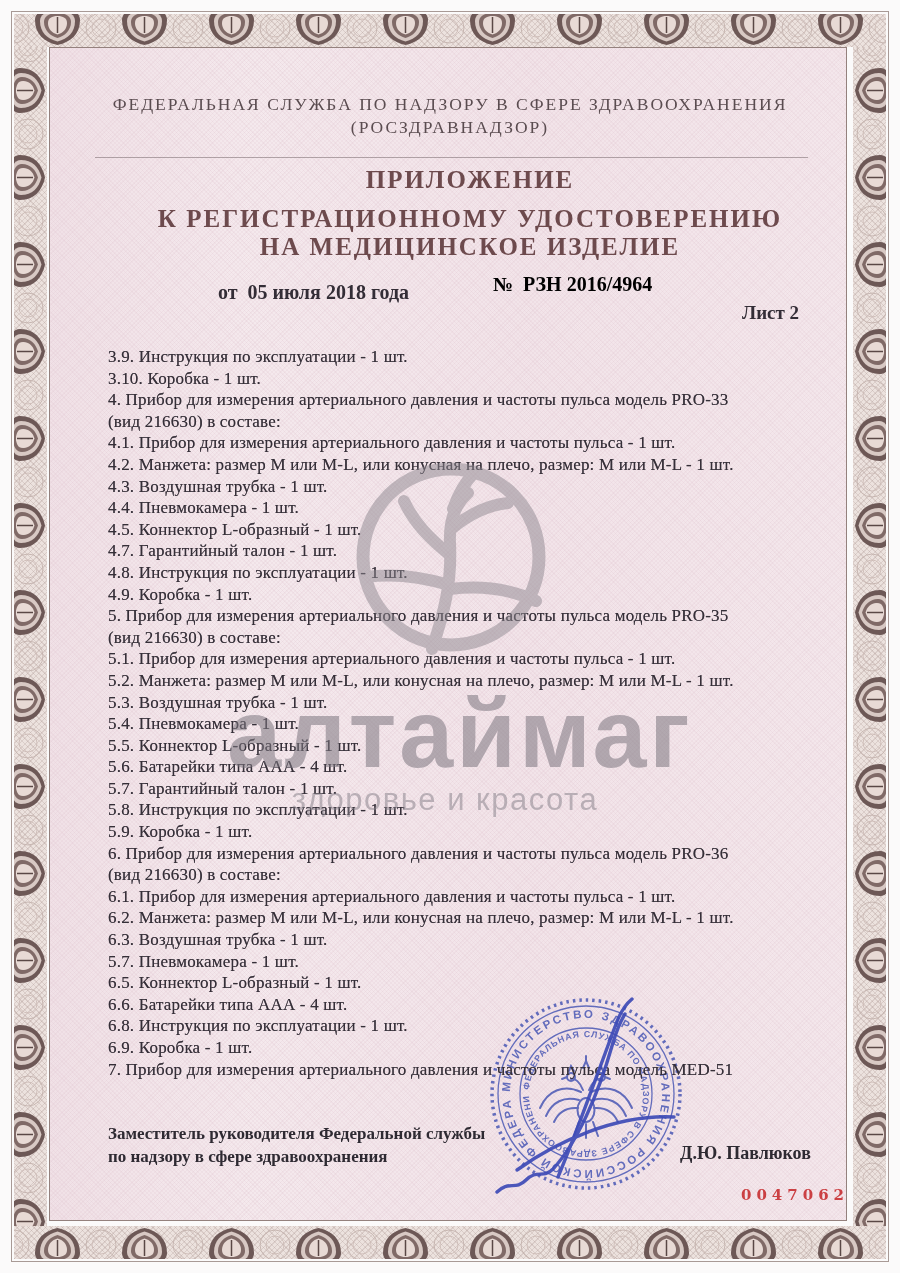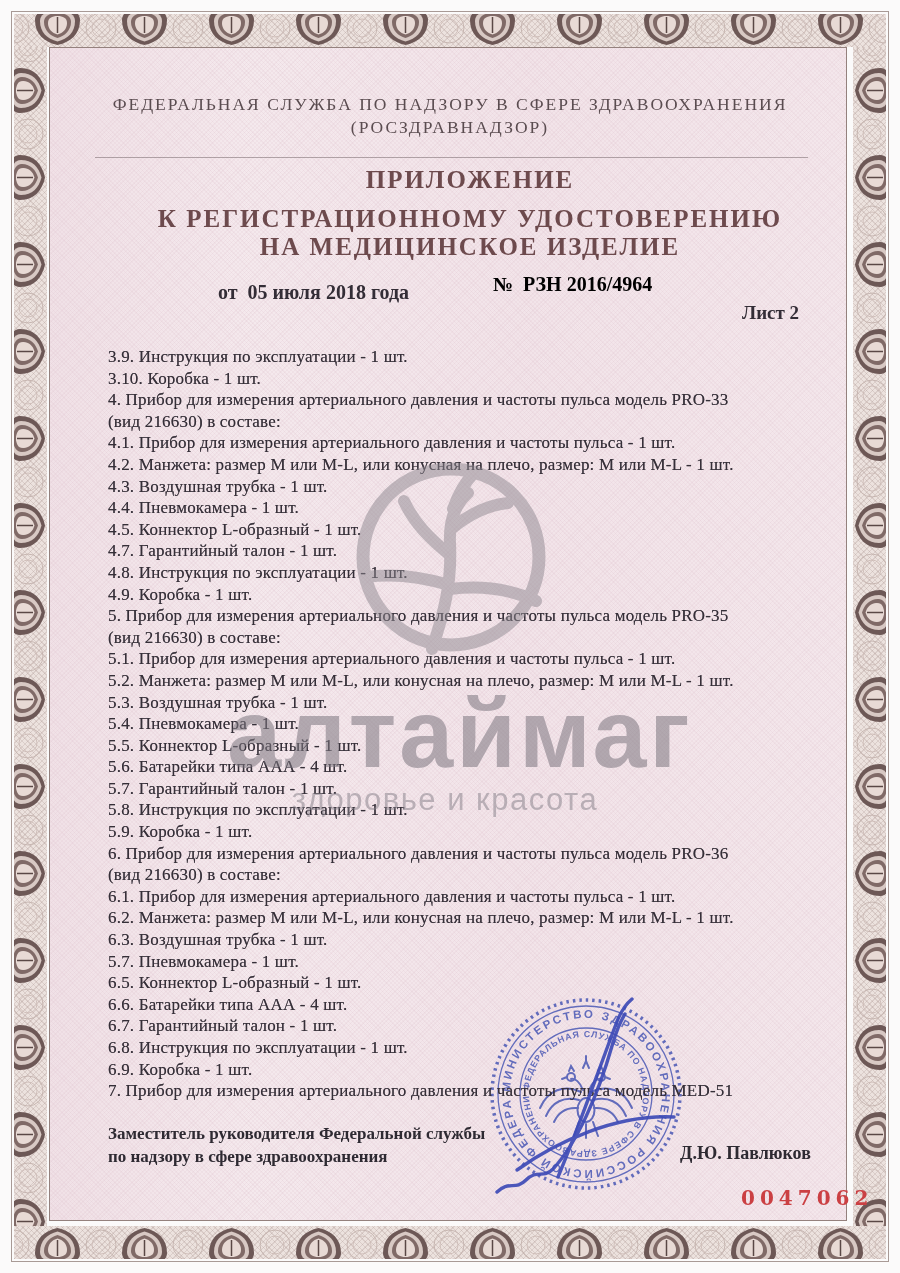--- a/index.html
+++ b/index.html
@@ -26,21 +26,21 @@
        background:rgba(120,105,110,.55);z-index:3;}
   .title{font-weight:bold;color:#6d4a4d;font-size:25px;letter-spacing:2px;margin-left:40px;}
   .date{left:218px;top:281px;font-size:20px;font-weight:bold;white-space:pre;color:#332d36;}
   .regnum{left:493px;top:273px;font-size:20px;font-weight:bold;white-space:pre;color:#000000;}
   .sheet{left:742px;top:302px;font-size:19px;font-weight:bold;white-space:pre;color:#332d36;}
   .body-list{position:absolute;left:108px;top:346px;width:706px;z-index:3;}
   .body-list div{height:21.6px;line-height:21.6px;font-size:17px;white-space:nowrap;
        letter-spacing:.2px;color:#352f38;text-shadow:0 0 .4px rgba(53,47,56,.6);}
   .sig{font-weight:bold;font-size:17px;color:#2e2a32;white-space:nowrap;}
   .signame{font-weight:bold;font-size:18px;color:#2e2a32;white-space:nowrap;text-align:right;}
-  .formnum{left:741px;top:1186px;font-family:"DejaVu Serif",serif;font-size:20px;
+  .formnum{left:741px;top:1186px;font-family:"DejaVu Serif",serif;font-size:15px;
        letter-spacing:5px;color:#cb4043;font-weight:bold;z-index:3;}
   .wm-logo{position:absolute;left:340px;top:443px;z-index:4;opacity:.5;}
   .wm-brand{position:absolute;left:110px;width:700px;top:678px;text-align:center;
        font-family:"Liberation Sans",sans-serif;font-weight:bold;font-size:97px;
        letter-spacing:3px;color:#7d7780;opacity:.55;z-index:4;}
   .wm-tag{position:absolute;left:110px;width:670px;top:782px;text-align:center;
        font-family:"Liberation Sans",sans-serif;font-size:31px;letter-spacing:1.5px;
        color:#87818a;opacity:.52;z-index:4;}
   .stamp{position:absolute;left:486px;top:994px;z-index:2;opacity:.85;}
   .autograph{position:absolute;left:460px;top:980px;z-index:5;}
@@ -159,21 +159,20 @@
       <div>5.8. Инструкция по эксплуатации - 1 шт.</div>
       <div>5.9. Коробка - 1 шт.</div>
       <div>6. Прибор для измерения артериального давления и частоты пульса модель PRO-36</div>
       <div>(вид 216630) в составе:</div>
       <div>6.1. Прибор для измерения артериального давления и частоты пульса - 1 шт.</div>
       <div>6.2. Манжета: размер M или M-L, или конусная на плечо, размер: M или M-L - 1 шт.</div>
       <div>6.3. Воздушная трубка - 1 шт.</div>
       <div>5.7. Пневмокамера - 1 шт.</div>
       <div>6.5. Коннектор L-образный - 1 шт.</div>
       <div>6.6. Батарейки типа ААА - 4 шт.</div>
-      <div>6.7. Гарантийный талон - 1 шт.</div>
       <div>6.8. Инструкция по эксплуатации - 1 шт.</div>
       <div>6.9. Коробка - 1 шт.</div>
       <div>7. Прибор для измерения артериального давления и частоты пульса модель MED-51</div>
     </div>
 
   <svg class="stamp" width="200" height="200" viewBox="-100 -100 200 200">
     <defs>
       <path id="oc" d="M -76,0 A 76,76 0 1 1 76,0 A 76,76 0 1 1 -76,0"></path>
       <path id="icp" d="M -57,0 A 57,57 0 1 1 57,0 A 57,57 0 1 1 -57,0"></path>
     </defs>

